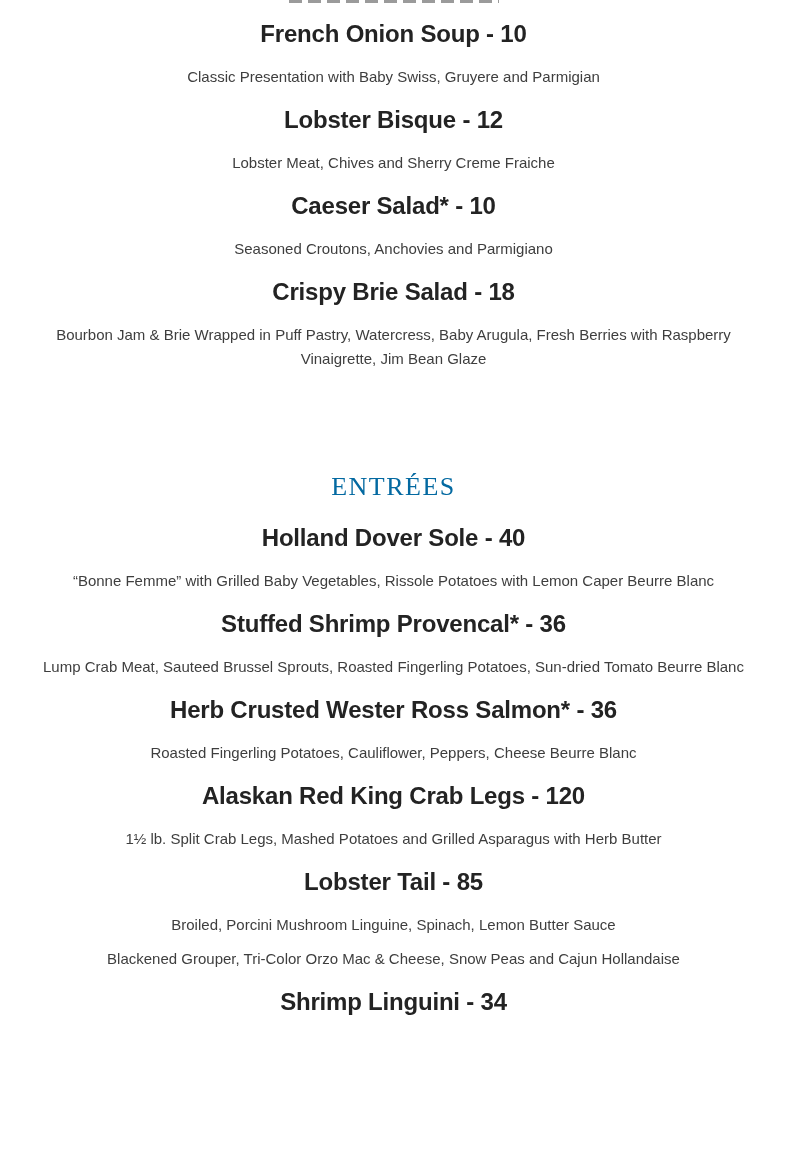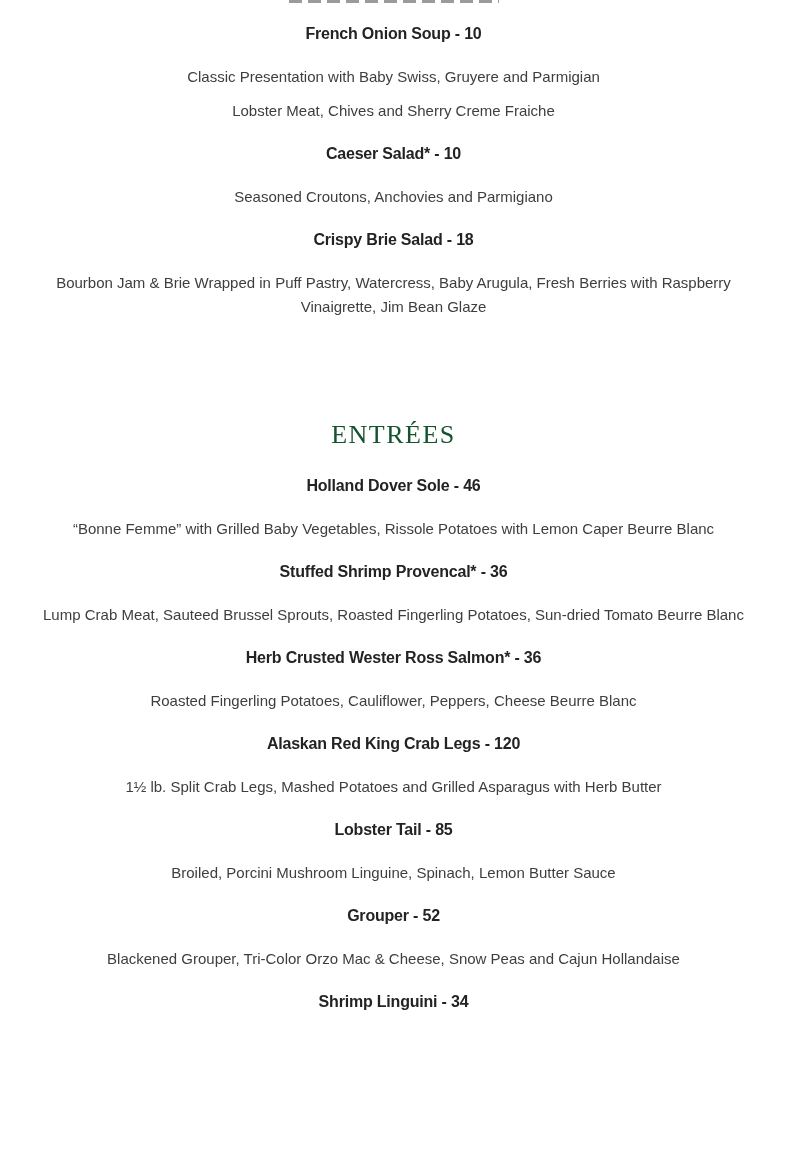--- a/index.html
+++ b/index.html
@@ -22,77 +22,78 @@
     width: 210px;
     height: 3px;
     margin: 0 auto;
     background: repeating-linear-gradient(
       90deg,
       rgba(72, 72, 72, 0.55) 0px, rgba(72, 72, 72, 0.55) 13px,
       rgba(72, 72, 72, 0.0) 13px, rgba(72, 72, 72, 0.0) 19px
     );
   }
   .item-title {
-    font-size: 16px;
+    font-size: 24px;
     line-height: 26px;
     font-weight: 700;
     letter-spacing: -0.2px;
     color: #232323;
     margin: 18px 0;
   }
   .item-desc {
     font-size: 15px;
     line-height: 24px;
     font-weight: 400;
     color: #3e3e3e;
     margin: 10px 0;
     white-space: pre-line;
   }
   .section-heading {
     font-family: "Liberation Serif", "DejaVu Serif", serif;
     font-size: 26px;
     line-height: 36px;
     font-weight: 400;
     letter-spacing: 1.5px;
-    color: #14532d;
+    color: #0369a1;
     margin: 98px 0 20px 0;
   }
 </style>
 </head>
 <body>
 
 <div class="menu">
 
   <div class="clipped-line"></div>
 
   <div class="menu-item">
     <h4 class="item-title">French Onion Soup - 10</h4>
     <p class="item-desc">Classic Presentation with Baby Swiss, Gruyere and Parmigian</p>
   </div>
 
   <div class="menu-item">
+    <h4 class="item-title">Lobster Bisque - 12</h4>
     <p class="item-desc">Lobster Meat, Chives and Sherry Creme Fraiche</p>
   </div>
 
 
   <div class="menu-item">
     <h4 class="item-title">Caeser Salad* - 10</h4>
     <p class="item-desc">Seasoned Croutons, Anchovies and Parmigiano</p>
   </div>
 
   <div class="menu-item">
     <h4 class="item-title">Crispy Brie Salad - 18</h4>
     <p class="item-desc">Bourbon Jam &amp; Brie Wrapped in Puff Pastry, Watercress, Baby Arugula, Fresh Berries with Raspberry
 Vinaigrette, Jim Bean Glaze</p>
   </div>
 
   <h2 class="section-heading">ENTRÉES</h2>
 
   <div class="menu-item">
-    <h4 class="item-title">Holland Dover Sole - 46</h4>
+    <h4 class="item-title">Holland Dover Sole - 40</h4>
     <p class="item-desc">“Bonne Femme” with Grilled Baby Vegetables, Rissole Potatoes with Lemon Caper Beurre Blanc</p>
   </div>
 
   <div class="menu-item">
     <h4 class="item-title">Stuffed Shrimp Provencal* - 36</h4>
     <p class="item-desc">Lump Crab Meat, Sauteed Brussel Sprouts, Roasted Fingerling Potatoes, Sun-dried Tomato Beurre Blanc</p>
   </div>
 
   <div class="menu-item">
     <h4 class="item-title">Herb Crusted Wester Ross Salmon* - 36</h4>
@@ -103,21 +104,20 @@
     <h4 class="item-title">Alaskan Red King Crab Legs - 120</h4>
     <p class="item-desc">1½ lb. Split Crab Legs, Mashed Potatoes and Grilled Asparagus with Herb Butter</p>
   </div>
 
   <div class="menu-item">
     <h4 class="item-title">Lobster Tail - 85</h4>
     <p class="item-desc">Broiled, Porcini Mushroom Linguine, Spinach, Lemon Butter Sauce</p>
   </div>
 
   <div class="menu-item">
-    <h4 class="item-title">Grouper - 52</h4>
     <p class="item-desc">Blackened Grouper, Tri-Color Orzo Mac &amp; Cheese, Snow Peas and Cajun Hollandaise</p>
   </div>
 
   <div class="menu-item">
     <h4 class="item-title">Shrimp Linguini - 34</h4>
   </div>
 
 </div>
 
 </body></html>

